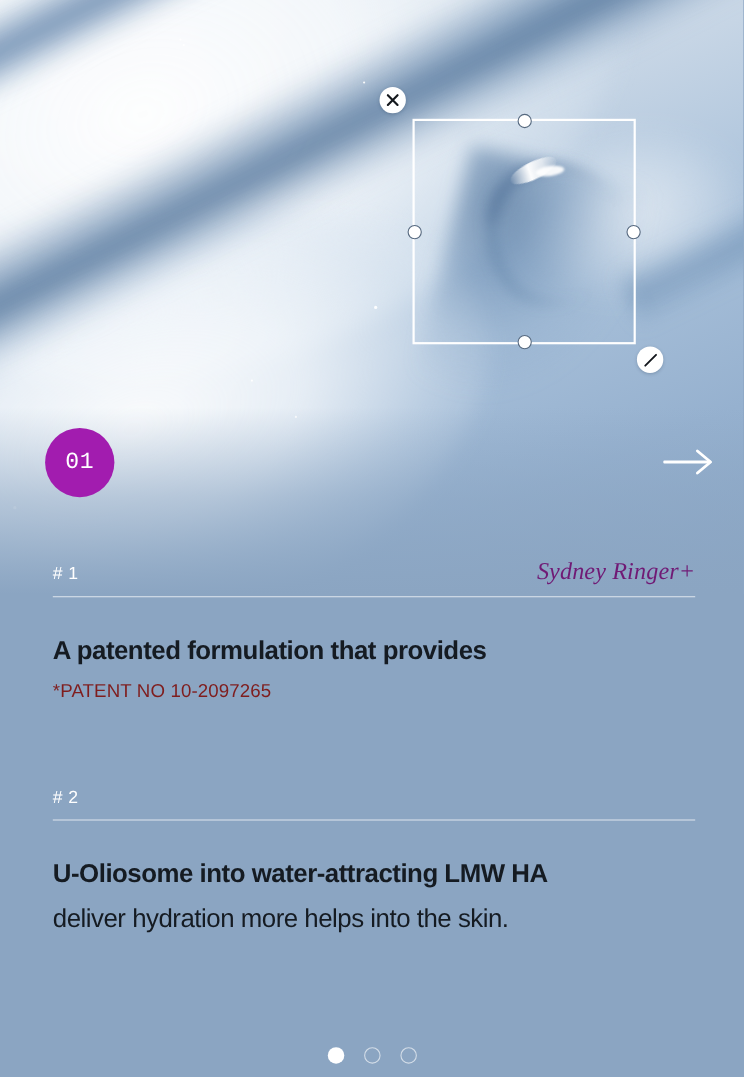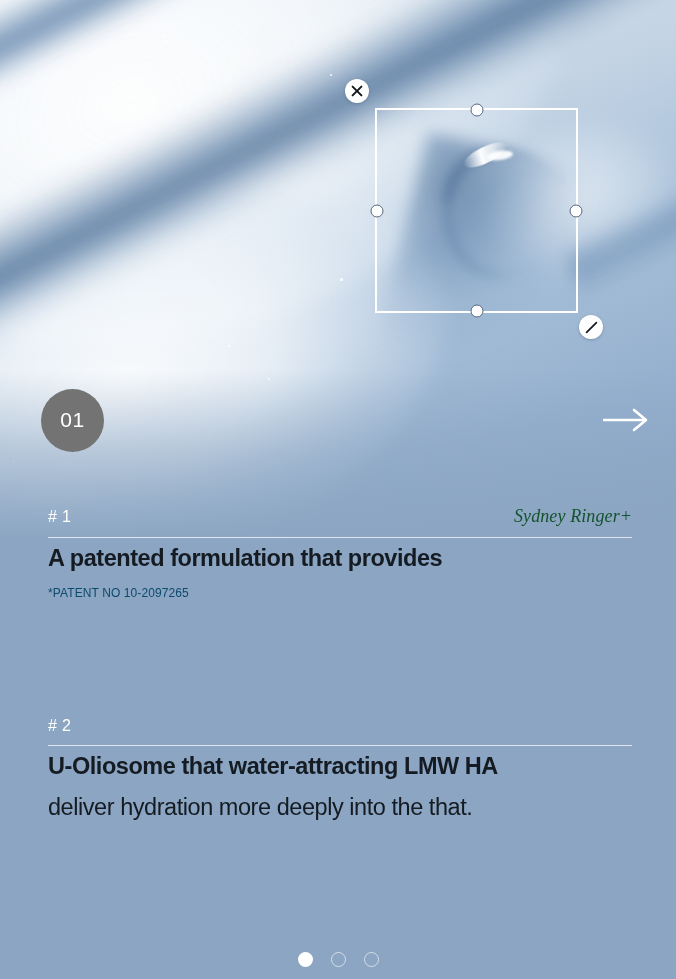--- a/index.html
+++ b/index.html
@@ -224,28 +224,29 @@
     position: absolute;
     left: 0; top: 386px;
     width: 676px; height: 68px;
     display: flex;
     align-items: center;
   }
   .badge {
     margin-left: 41px;
     width: 63px; height: 63px;
     border-radius: 50%;
-    background: #737373;
+    background: #a21caf;
     color: #ffffff;
     display: flex;
     align-items: center;
     justify-content: center;
     font-size: 21px;
     font-weight: 500;
     letter-spacing: 0.5px;
+    font-family: Liberation Mono, monospace;
   }
   .headline {
     margin-left: 28px;
     color: #ffffff;
     font-size: 40px;
     font-weight: 500;
     letter-spacing: -0.4px;
     white-space: nowrap;
     text-shadow: 0 1px 10px rgba(60,95,135,0.28);
   }
@@ -274,40 +275,41 @@
     padding-bottom: 10px;
     border-bottom: 1px solid rgba(255,255,255,0.72);
   }
   .meta-num {
     color: #ffffff;
     font-size: 16px;
     font-weight: 400;
     letter-spacing: 0.3px;
   }
   .meta-tag {
-    color: #14532d;
+    color: #701a75;
     font-family: "Liberation Serif", "DejaVu Serif", serif;
     font-style: italic;
-    font-size: 18px;
+    font-size: 22px;
     letter-spacing: 0.1px;
   }
 
   .desc {
+    margin-top: 28px;
     color: #151b22;
     font-size: 23.5px;
     line-height: 1.76;
     letter-spacing: -0.45px;
   }
   .desc .strong { font-weight: 700; display: block; }
   .desc .light  { font-weight: 400; display: block; }
 
   .footnote {
     margin-top: 7px;
-    color: #0c4a6e;
-    font-size: 12px;
+    color: #7f1d1d;
+    font-size: 17px;
     letter-spacing: 0.1px;
   }
 
   
   .dots {
     position: absolute;
     left: 0; top: 952px;
     width: 676px;
     display: flex;
     justify-content: center;
@@ -392,22 +394,22 @@
       <span class="strong">A patented formulation that provides</span>
     </div>
     <div class="footnote">*PATENT NO 10-2097265</div>
   </div>
 
   <div class="feature feature-2">
     <div class="meta-row">
       <span class="meta-num"># 2</span>
     </div>
     <div class="desc">
-      <span class="strong">U-Oliosome that water-attracting LMW HA</span>
-      <span class="light">deliver hydration more deeply into the that.</span>
+      <span class="strong">U-Oliosome into water-attracting LMW HA</span>
+      <span class="light">deliver hydration more helps into the skin.</span>
     </div>
   </div>
 
   <div class="dots">
     <span class="dot active"></span>
     <span class="dot inactive"></span>
     <span class="dot inactive"></span>
   </div>
 
 </div>

